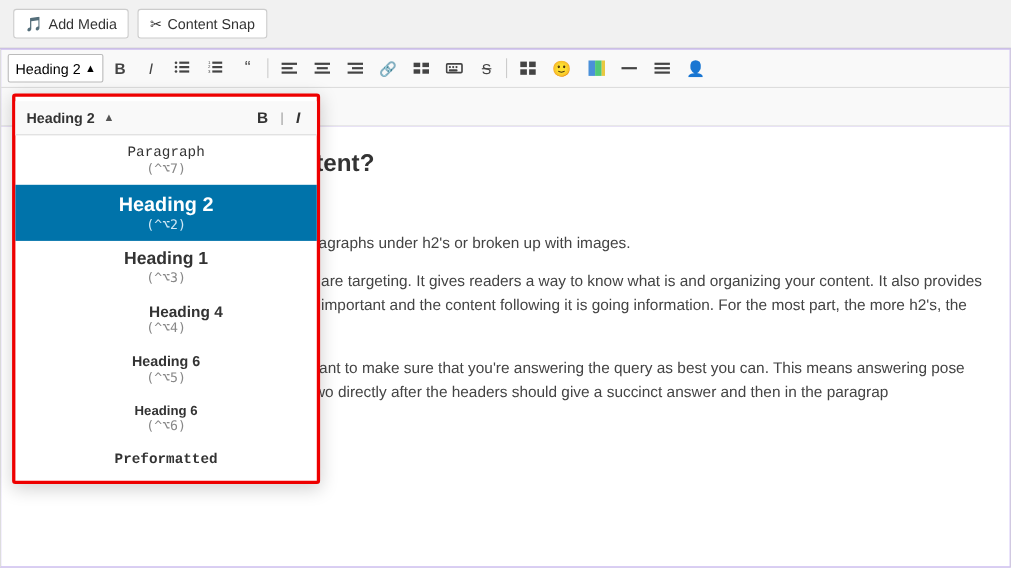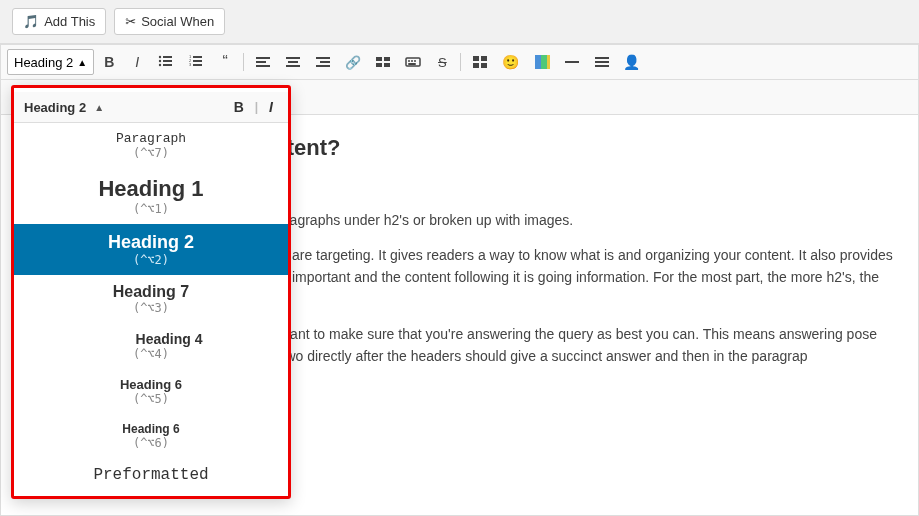--- a/index.html
+++ b/index.html
@@ -192,21 +192,21 @@
       font-size: 13px;
       font-family: 'Courier New', monospace;
     }
 
     .item-h1 { font-size: 22px; font-weight: bold; }
     .item-h2 { font-size: 18px; font-weight: bold; }
     .item-h3 { font-size: 16px; font-weight: bold; }
     .item-h4 { font-size: 14px; font-weight: bold; margin-left: 36px; }
     .item-h5 { font-size: 13px; font-weight: bold; }
     .item-h6 { font-size: 12px; font-weight: bold; text-align: right; }
-    .item-pre { font-size: 16px; font-family: 'Courier New', monospace; }
+    .item-pre { font-size: 13px; font-family: 'Courier New', monospace; font-weight: bold; }
 
     .toolbar-sep {
       width: 1px;
       height: 18px;
       background: #ccc;
       margin: 0 3px;
     }
 
     
     .icon-bold { font-weight: bold; font-size: 14px; }
@@ -217,25 +217,25 @@
       width: 16px;
       height: 16px;
     }
   </style>
 </head>
 <body>
 
 <div class="top-bar">
   <button class="btn-toolbar">
     <span style="font-size:13px;">🎵</span>
-    <span>Add This</span>
+    <span>Add Media</span>
   </button>
   <button class="btn-toolbar">
     <span style="font-size:13px;">✂</span>
-    <span>Social When</span>
+    <span>Content Snap</span>
   </button>
 </div>
 
 <div class="editor-wrap">
 
   <div class="toolbar-row">
     <div class="format-select">
       <span>Heading 2</span>
       <span style="font-size:10px;">▲</span>
     </div>
@@ -375,30 +375,26 @@
       <span style="flex:1"></span>
       <button class="fmt-btn">B</button>
       <span class="fmt-sep">|</span>
       <button class="fmt-btn" style="font-style:italic;">I</button>
     </div>
 
     <div class="dropdown-item">
       <span class="item-paragraph">Paragraph</span>
       <span class="shortcut">(^⌥7)</span>
     </div>
-    <div class="dropdown-item">
-      <span class="item-h1">Heading 1</span>
-      <span class="shortcut">(^⌥1)</span>
-    </div>
     <div class="dropdown-item active">
       <span class="item-h2">Heading 2</span>
       <span class="shortcut">(^⌥2)</span>
     </div>
     <div class="dropdown-item">
-      <span class="item-h3">Heading 7</span>
+      <span class="item-h3">Heading 1</span>
       <span class="shortcut">(^⌥3)</span>
     </div>
     <div class="dropdown-item">
       <span class="item-h4">Heading 4</span>
       <span class="shortcut">(^⌥4)</span>
     </div>
     <div class="dropdown-item">
       <span class="item-h5">Heading 6</span>
       <span class="shortcut">(^⌥5)</span>
     </div>

